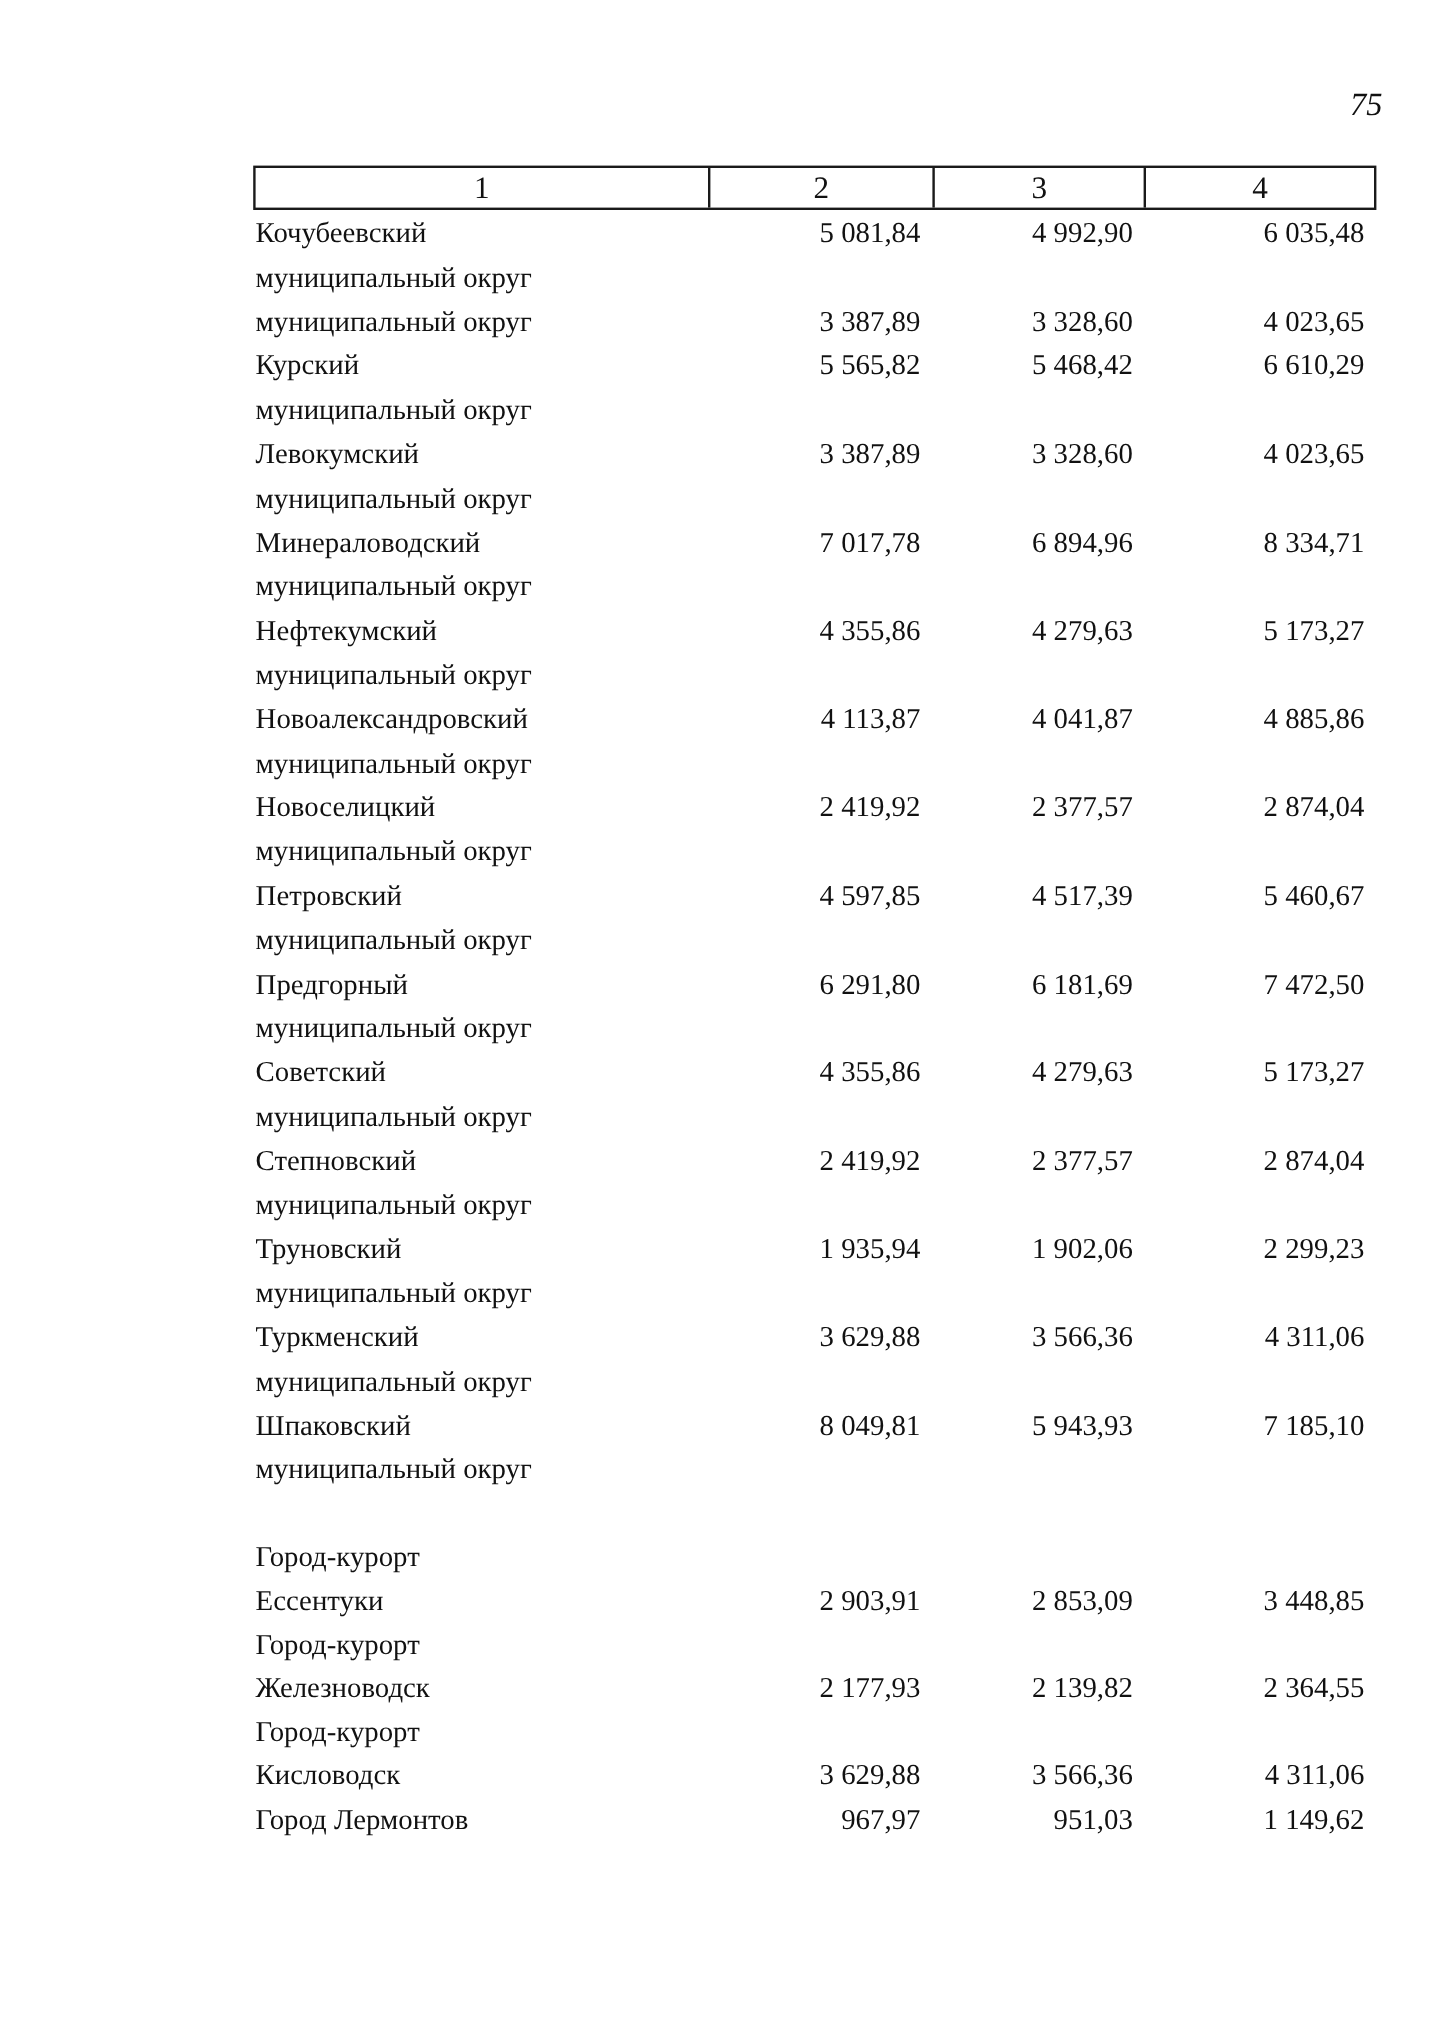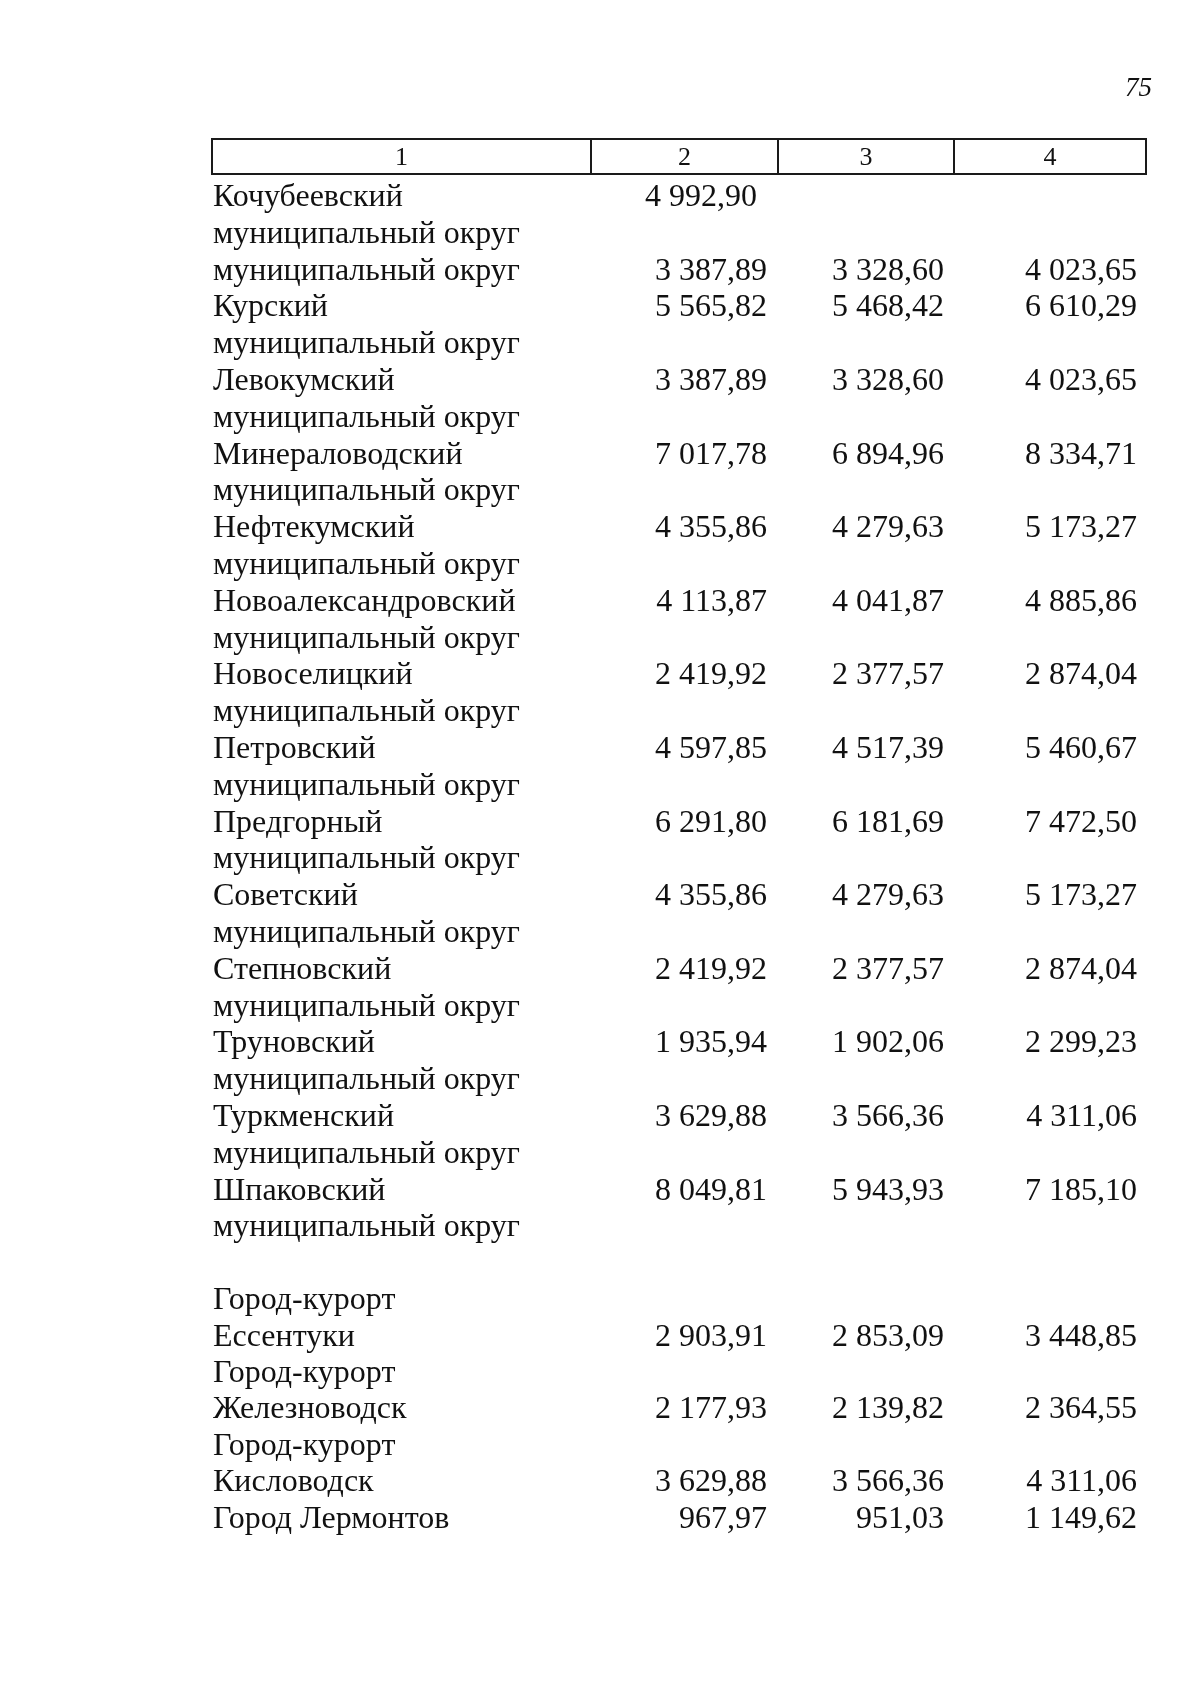--- a/index.html
+++ b/index.html
@@ -50,21 +50,21 @@
   .c4 { width: 190px; }
 
   .table-body {
     position: absolute;
     left: 211px;
     top: 177px;
     width: 936px;
   }
   .row {
     display: flex;
-    font-size: 32px;
+    font-size: 24px;
     line-height: 36.8px;
   }
   .row.city {
     line-height: 36.4px;
     align-items: flex-end;
   }
   .row .label {
     width: 379px;
     box-sizing: border-box;
     padding-left: 2px;
@@ -93,21 +93,23 @@
   <div class="hcell c4">4</div>
 </div>
 
 <div class="table-body">
 
   <div class="row">
     <div class="label">
       <span>Кочубеевский</span>
       <span>муниципальный округ</span>
     </div>
+    <div class="num n2">5 081,84</div>
     <div class="num n3">4 992,90</div>
+    <div class="num n4">6 035,48</div>
   </div>
 
   <div class="row">
     <div class="label">
       <span>муниципальный округ</span>
     </div>
     <div class="num n2">3 387,89</div>
     <div class="num n3">3 328,60</div>
     <div class="num n4">4 023,65</div>
   </div>

